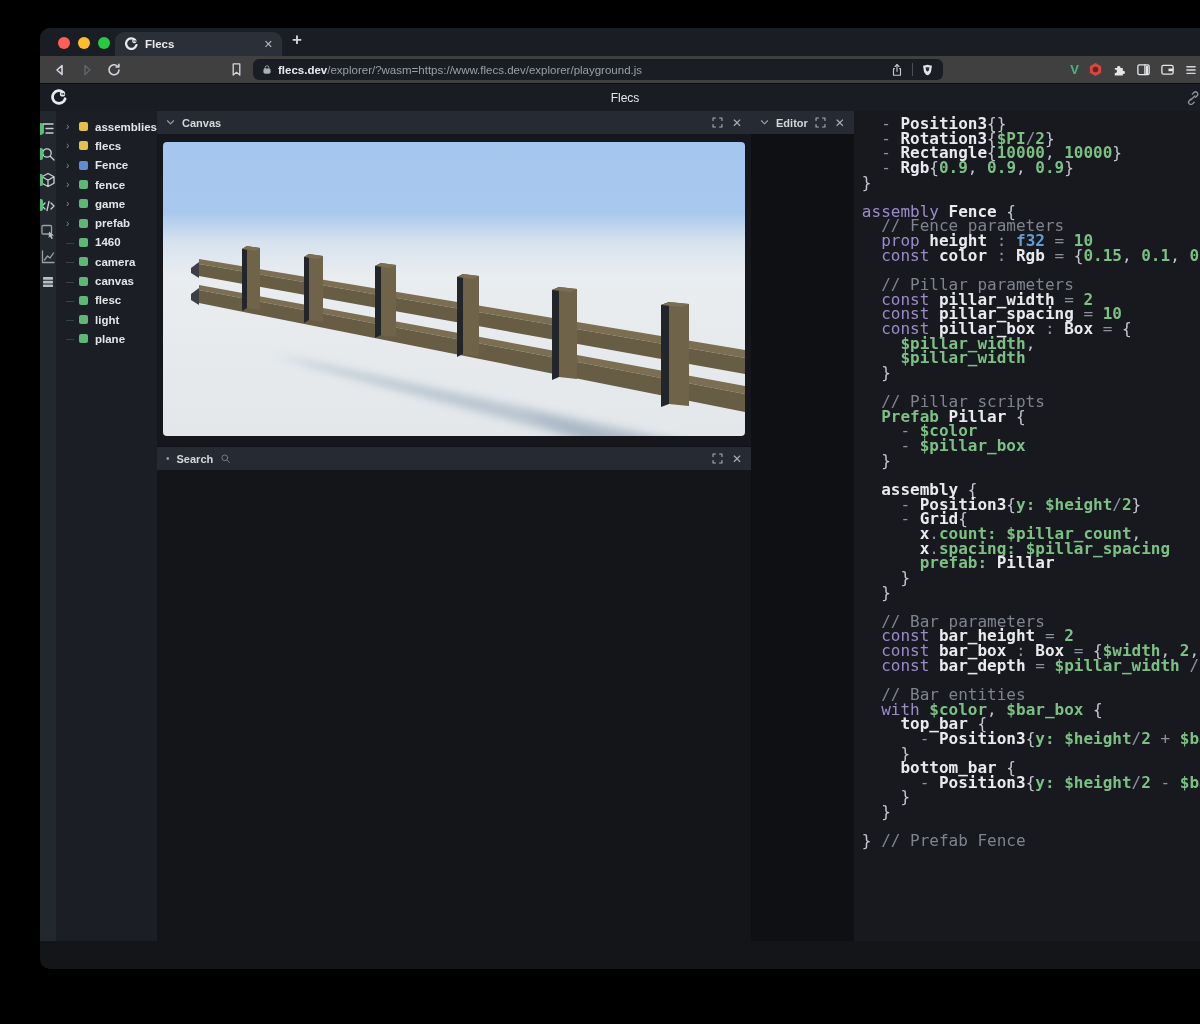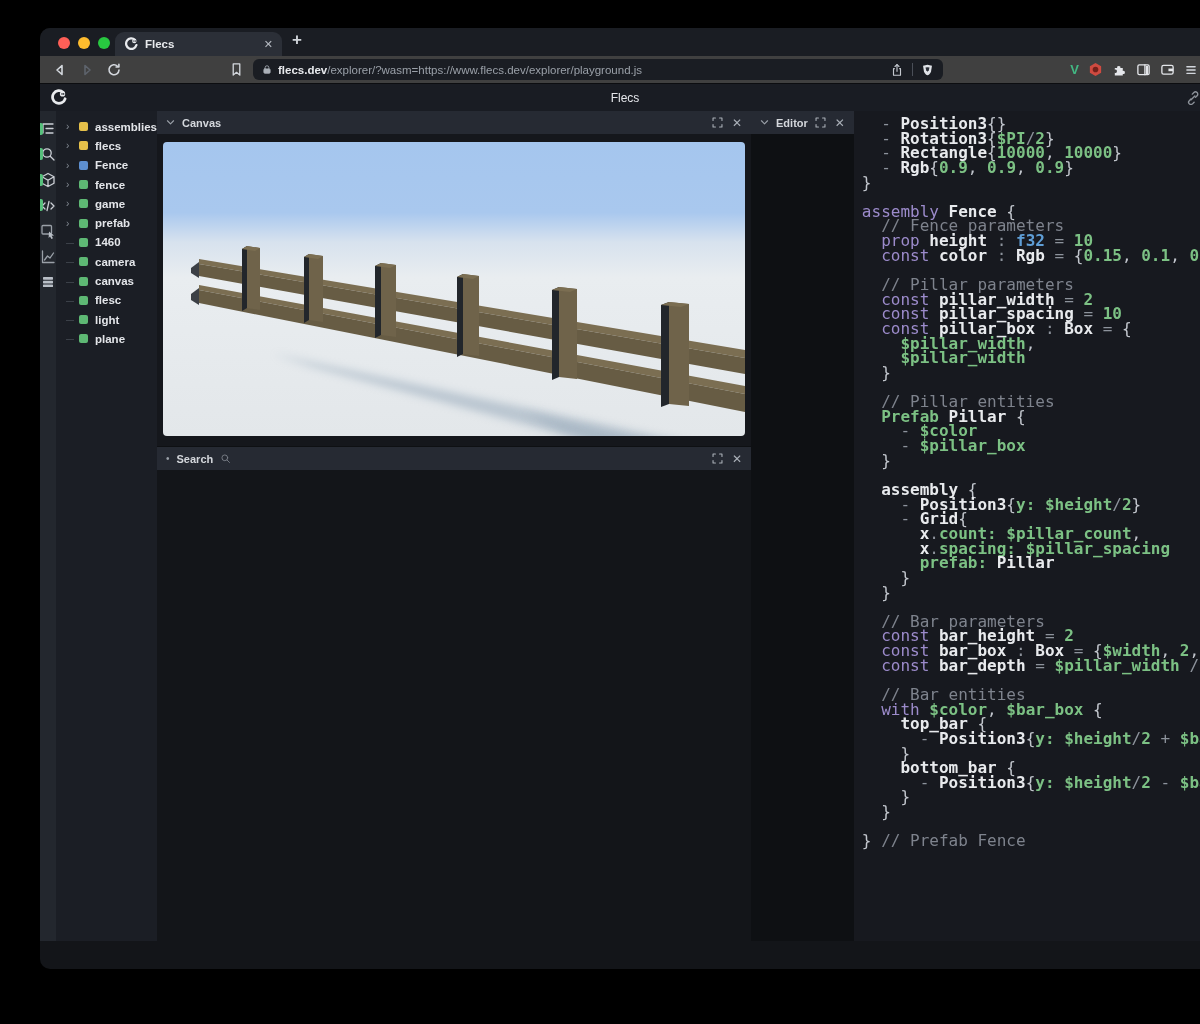--- a/index.html
+++ b/index.html
@@ -406,21 +406,21 @@
           <div class="code-line"><span class="k">  const </span><span class="w">color </span><span class="o">: </span><span class="w">Rgb </span><span class="o">= </span><span class="p">{</span><span class="g">0.15</span><span class="p">, </span><span class="g">0.1</span><span class="p">, </span><span class="g">0.05</span><span class="p">}</span></div>
           <div class="code-line">&nbsp;</div>
           <div class="code-line"><span class="c">  // Pillar parameters</span></div>
           <div class="code-line"><span class="k">  const </span><span class="w">pillar_width </span><span class="o">= </span><span class="g">2</span></div>
           <div class="code-line"><span class="k">  const </span><span class="w">pillar_spacing </span><span class="o">= </span><span class="g">10</span></div>
           <div class="code-line"><span class="k">  const </span><span class="w">pillar_box </span><span class="o">: </span><span class="w">Box </span><span class="o">= </span><span class="p">{</span></div>
           <div class="code-line"><span class="g">    $pillar_width</span><span class="p">,</span></div>
           <div class="code-line"><span class="g">    $pillar_width</span></div>
           <div class="code-line"><span class="p">  }</span></div>
           <div class="code-line">&nbsp;</div>
-          <div class="code-line"><span class="c">  // Pillar entities</span></div>
+          <div class="code-line"><span class="c">  // Pillar scripts</span></div>
           <div class="code-line"><span class="g">  Prefab </span><span class="w">Pillar </span><span class="p">{</span></div>
           <div class="code-line"><span class="o">    - </span><span class="g">$color</span></div>
           <div class="code-line"><span class="o">    - </span><span class="g">$pillar_box</span></div>
           <div class="code-line"><span class="p">  }</span></div>
           <div class="code-line">&nbsp;</div>
           <div class="code-line"><span class="w">  assembly </span><span class="p">{</span></div>
           <div class="code-line"><span class="o">    - </span><span class="w">Position3</span><span class="p">{</span><span class="g">y: $height</span><span class="o">/</span><span class="g">2</span><span class="p">}</span></div>
           <div class="code-line"><span class="o">    - </span><span class="w">Grid</span><span class="p">{</span></div>
           <div class="code-line"><span class="w">      x</span><span class="o">.</span><span class="g">count: $pillar_count</span><span class="p">,</span></div>
           <div class="code-line"><span class="w">      x</span><span class="o">.</span><span class="g">spacing: $pillar_spacing</span></div>

